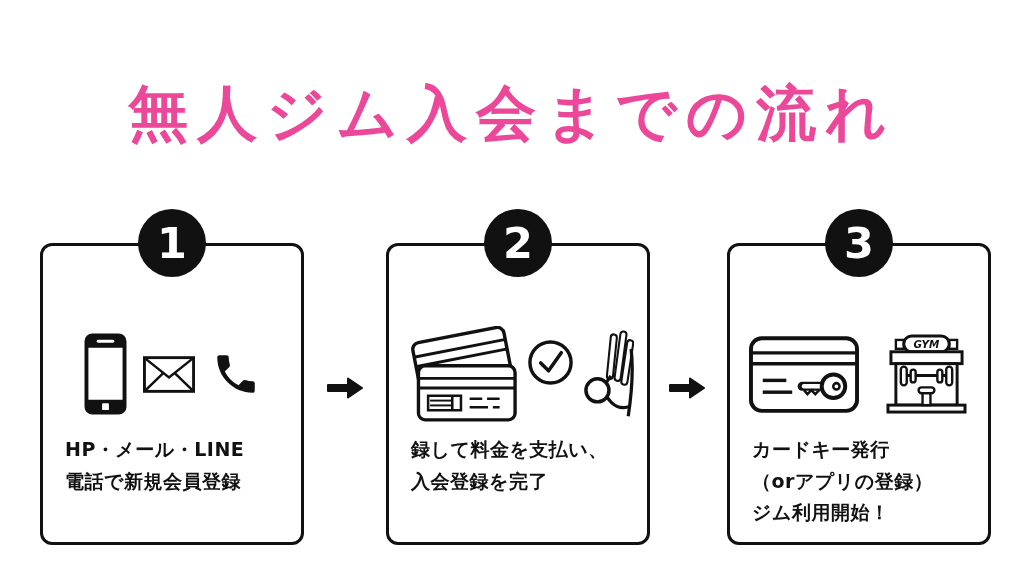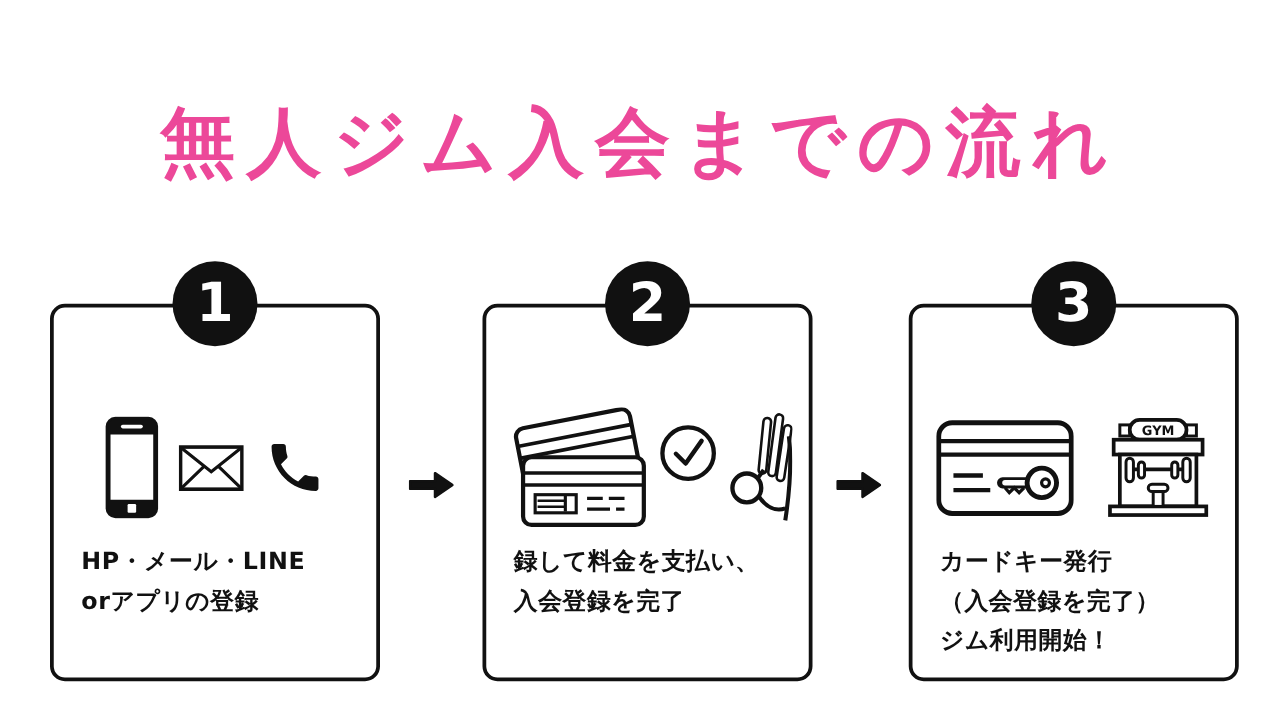--- a/index.html
+++ b/index.html
@@ -20,21 +20,21 @@
   .card-2 { left:386px; }
   .card-3 { left:727px; }
   .badge {
     position:absolute; top:-37px; left:50%; transform:translateX(-50%);
     width:68px; height:68px; border-radius:50%; background:#111;
     color:#fff; display:flex; align-items:center; justify-content:center;
     font-size:43px; font-weight:700; line-height:1;
   }
   .icons {
     position:absolute; top:76px; left:0; width:100%; height:104px;
-    display:flex; align-items:center; justify-content:center;
+    display:flex; align-items:center; justify-content:center;font-style:italic;
   }
   .gap16 { gap:16px; } .gap8 { gap:9px; } .gap24 { gap:24px; }
   .raise { transform:translateY(-12px); }
   .card-text {
     position:absolute; top:188px; left:22px; right:12px;
     font-size:19px; font-weight:700; line-height:31.5px;
     letter-spacing:0.5px; color:#111;
   }
   .card-text span { display:block; white-space:nowrap; }
   .arrow { position:absolute; top:376px; }
@@ -69,21 +69,21 @@
         </svg>
       </span>
       <span>
         <svg viewBox="0 0 24 24" width="50" height="50">
           <path fill="#111" d="M6.62 10.79c1.44 2.83 3.76 5.14 6.59 6.59l2.2-2.21c.27-.27.67-.36 1.02-.24 1.12.37 2.33.57 3.57.57.55 0 1 .45 1 1V20c0 .55-.45 1-1 1-9.39 0-17-7.61-17-17 0-.55.45-1 1-1h3.5c.55 0 1 .45 1 1 0 1.25.2 2.45.57 3.57.11.35.03.74-.25 1.02l-2.2 2.2z"></path>
         </svg>
       </span>
     </div>
     <div class="card-text">
       <span>HP・メール・LINE</span>
-      <span>orアプリの登録</span>
+      <span>電話で新規会員登録</span>
     </div>
   </div>
 
   <div class="arrow arrow-1">
     <svg viewBox="0 0 36 24" width="36" height="24">
       <path d="M1 9 H21 V2.5 L35 12 L21 21.5 V15 H1 z" fill="#111" stroke="#111" stroke-width="2" stroke-linejoin="round"></path>
     </svg>
   </div>
 
   <div class="card card-2">
@@ -170,18 +170,18 @@
           <rect x="55" y="36" width="5" height="13" rx="2.5" fill="#fff" stroke="#111" stroke-width="2.4"></rect>
           <rect x="18" y="33" width="6" height="19" rx="3" fill="#fff" stroke="#111" stroke-width="2.4"></rect>
           <rect x="64" y="33" width="6" height="19" rx="3" fill="#fff" stroke="#111" stroke-width="2.4"></rect>
           <rect x="36" y="54" width="16" height="6" rx="3" fill="#fff" stroke="#111" stroke-width="2.4"></rect>
           <rect x="40" y="60" width="8" height="12" fill="#fff" stroke="#111" stroke-width="2.4"></rect>
         </svg>
       </span>
     </div>
     <div class="card-text">
       <span>カードキー発行</span>
-      <span>（入会登録を完了）</span>
+      <span>（orアプリの登録）</span>
       <span>ジム利用開始！</span>
     </div>
   </div>
 
 </div>
 
 </body></html>

